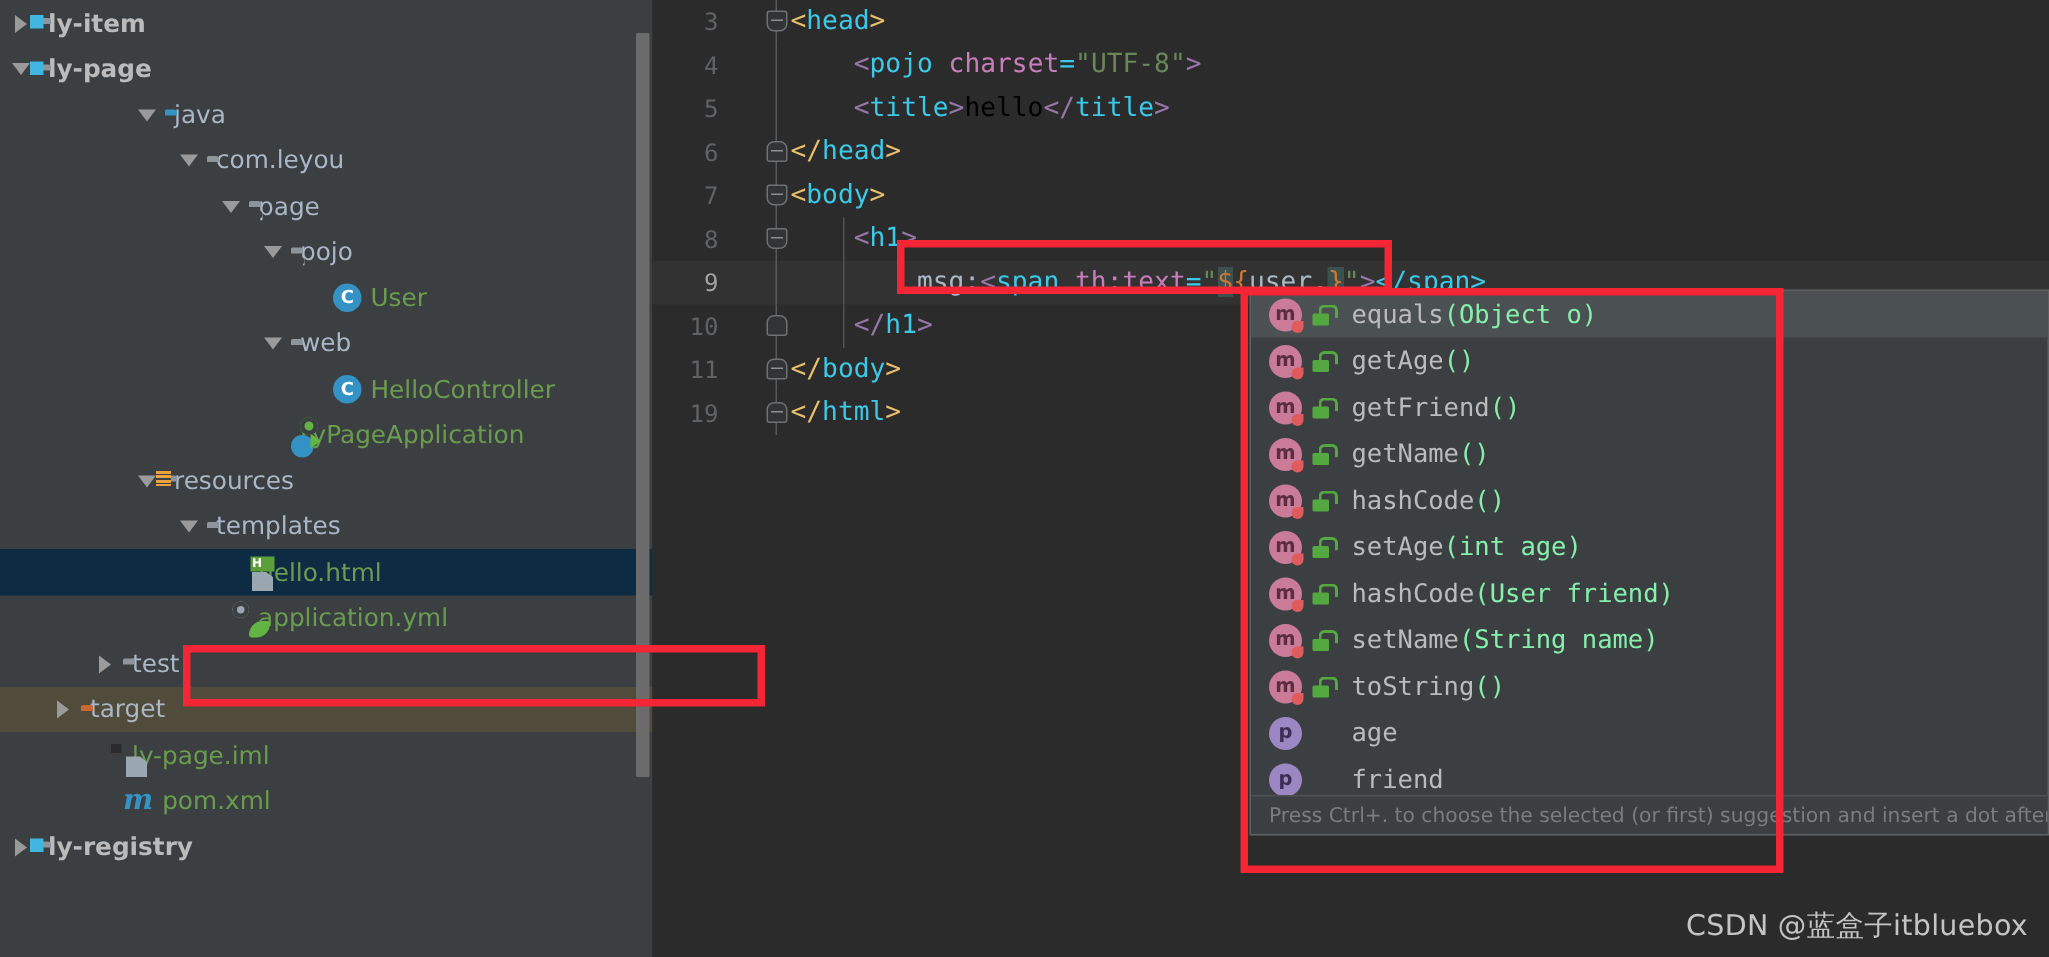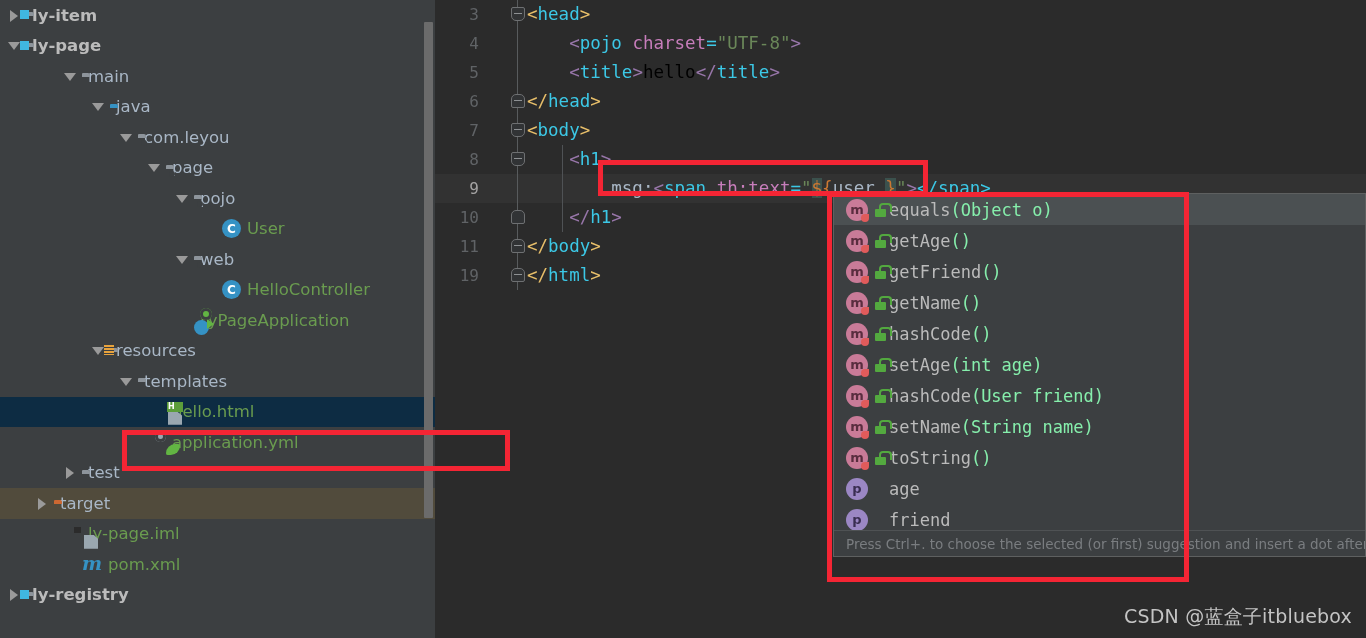--- a/index.html
+++ b/index.html
@@ -329,21 +329,21 @@
     border-radius: 4px 4px 0 0;
   }
   .lock.open::after {
     content: "";
     position: absolute; left: 0; bottom: 0;
     width: 11px; height: 8px;
     background: #53a93f;
     border-radius: 1px;
   }
   .lock.blank::before, .lock.blank::after { content: none; }
-  .cmp-name { }
+  .cmp-name { margin-left: 12px; }
   .cmp-sig { color: #86efac; }
 
   #popup-hint {
     position: absolute; left: 0; bottom: 0;
     width: 533px; height: 26px;
     background: #3c3f41;
     border-top: 1px solid #4f5254;
     color: #7a7d80;
     font-size: 13.5px;
     line-height: 26px;
@@ -384,26 +384,20 @@
           <span style="flex: 0 0 8px;"></span>
           <span class="arrow right"></span>
           <span class="ico"><span class="folder module"></span></span>
           <span class="lbl module">ly-item</span>
         </div>
         <div class="tree-row">
           <span style="flex: 0 0 8px;"></span>
           <span class="arrow down"></span>
           <span class="ico"><span class="folder module"></span></span>
           <span class="lbl module">ly-page</span>
-        </div>
-        <div class="tree-row">
-          <span style="flex: 0 0 64px;"></span>
-          <span class="arrow down"></span>
-          <span class="ico"><span class="folder"></span></span>
-          <span class="lbl plain">main</span>
         </div>
         <div class="tree-row">
           <span style="flex: 0 0 92px;"></span>
           <span class="arrow down"></span>
           <span class="ico"><span class="folder blue"></span></span>
           <span class="lbl plain">java</span>
         </div>
         <div class="tree-row">
           <span style="flex: 0 0 120px;"></span>
           <span class="arrow down"></span>

